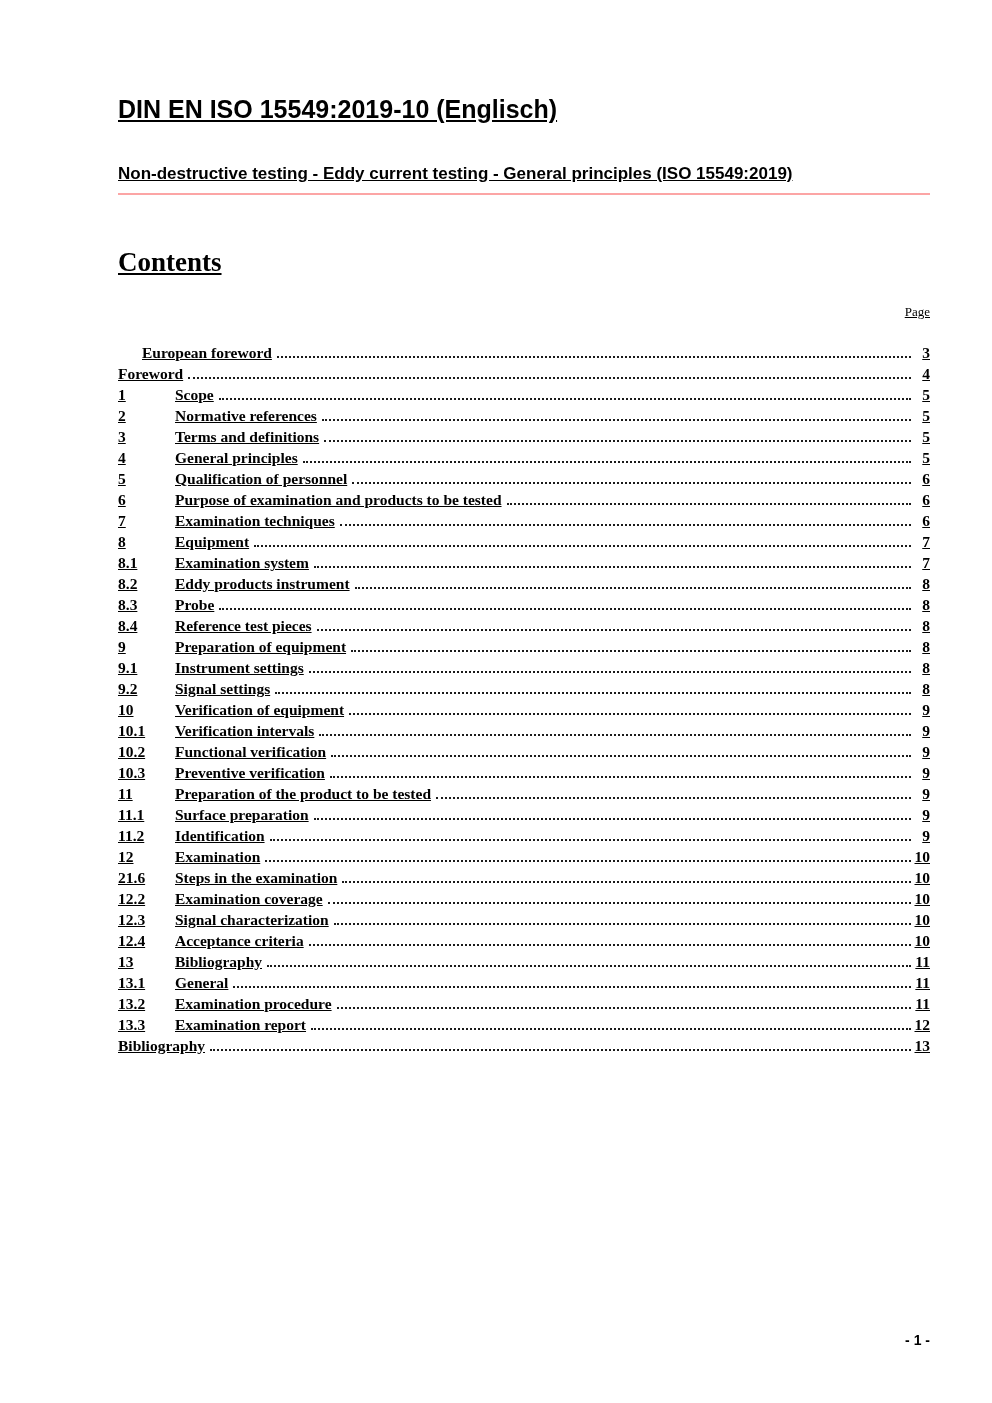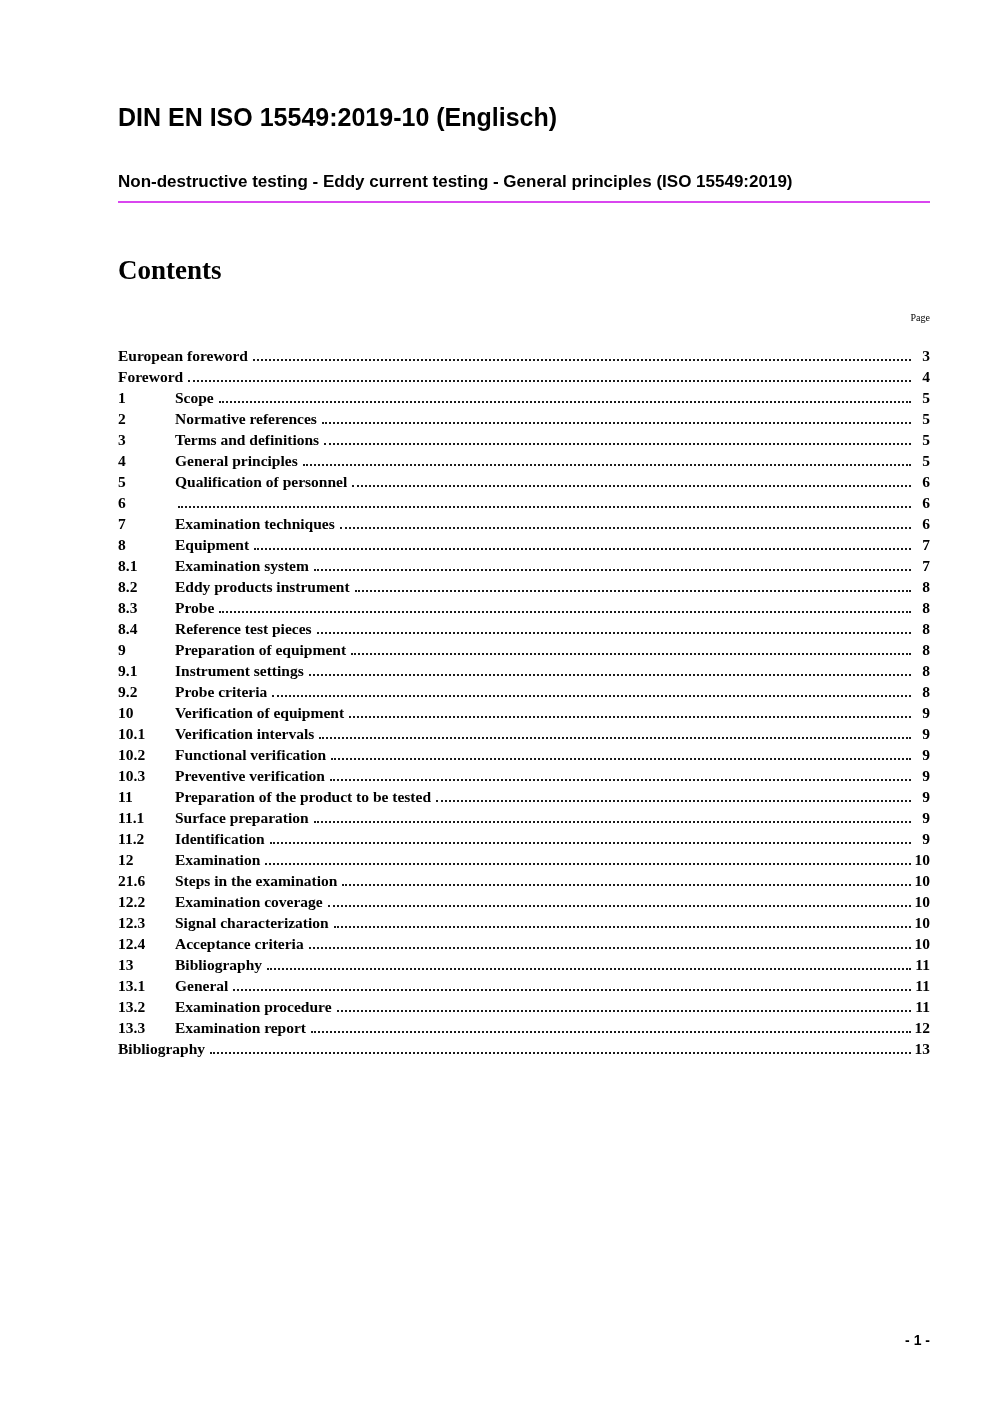--- a/index.html
+++ b/index.html
@@ -3,73 +3,74 @@
 <meta charset="utf-8">
 <style>
   * { box-sizing: border-box; }
   html, body { margin: 0; padding: 0; background: #ffffff; }
   .page {
     position: relative;
     width: 992px;
     height: 1403px;
     background: #ffffff;
     color: #000000;
-    padding: 8px 62px 0 118px;
+    padding: 0 62px 0 118px;
     overflow: hidden;
+    text-decoration: underline;
   }
   .doc-title {
     margin: 0;
     padding-top: 95px;
     font-family: "Liberation Sans", sans-serif;
     font-weight: bold;
     font-size: 25px;
     line-height: 1.15;
     color: #000;
   }
   .doc-subtitle {
     margin: 40px 0 0 0;
     font-family: "Liberation Sans", sans-serif;
     font-weight: bold;
     font-size: 17px;
     line-height: 1.2;
     padding-bottom: 9px;
-    border-bottom: 2px solid #d946ef;
+    border-bottom: 2px solid #fca5a5;
     color: #000;
   }
   .contents-heading {
     margin: 52px 0 0 0;
     font-family: "Liberation Serif", serif;
     font-weight: bold;
     font-size: 27px;
     line-height: 1.15;
     color: #000;
   }
   .page-col-label {
     margin-top: 26px;
     text-align: right;
     font-family: "Liberation Serif", serif;
-    font-size: 10px;
+    font-size: 13px;
     color: #000;
   }
   .toc {
     margin-top: 22px;
   }
   .toc-row {
     display: flex;
     align-items: baseline;
     height: 21px;
     font-family: "Liberation Serif", serif;
     font-weight: bold;
     font-size: 15.5px;
     line-height: 21px;
     color: #000;
     cursor: pointer;
   }
   .toc-row.group-start { margin-top: 0; }
-  .toc .toc-row:first-child { margin-top: 0; }
+  .toc .toc-row:first-child { margin-top: 0; margin-left: 24px; }
   .toc-num {
     flex: none;
     width: 57px;
   }
   .toc-label {
     flex: none;
     white-space: nowrap;
     padding-right: 2px;
   }
   .toc-dots {
@@ -142,20 +143,21 @@
         <span class="toc-page">5</span>
       </div>
       <div class="toc-row group-start">
         <span class="toc-num">5</span>
         <span class="toc-label">Qualification of personnel</span>
         <span class="toc-dots"></span>
         <span class="toc-page">6</span>
       </div>
       <div class="toc-row group-start">
         <span class="toc-num">6</span>
+        <span class="toc-label">Purpose of examination and products to be tested</span>
         <span class="toc-dots"></span>
         <span class="toc-page">6</span>
       </div>
       <div class="toc-row group-start">
         <span class="toc-num">7</span>
         <span class="toc-label">Examination techniques</span>
         <span class="toc-dots"></span>
         <span class="toc-page">6</span>
       </div>
       <div class="toc-row group-start">
@@ -195,21 +197,21 @@
         <span class="toc-page">8</span>
       </div>
       <div class="toc-row">
         <span class="toc-num">9.1</span>
         <span class="toc-label">Instrument settings</span>
         <span class="toc-dots"></span>
         <span class="toc-page">8</span>
       </div>
       <div class="toc-row">
         <span class="toc-num">9.2</span>
-        <span class="toc-label">Probe criteria</span>
+        <span class="toc-label">Signal settings</span>
         <span class="toc-dots"></span>
         <span class="toc-page">8</span>
       </div>
       <div class="toc-row group-start">
         <span class="toc-num">10</span>
         <span class="toc-label">Verification of equipment</span>
         <span class="toc-dots"></span>
         <span class="toc-page">9</span>
       </div>
       <div class="toc-row">

